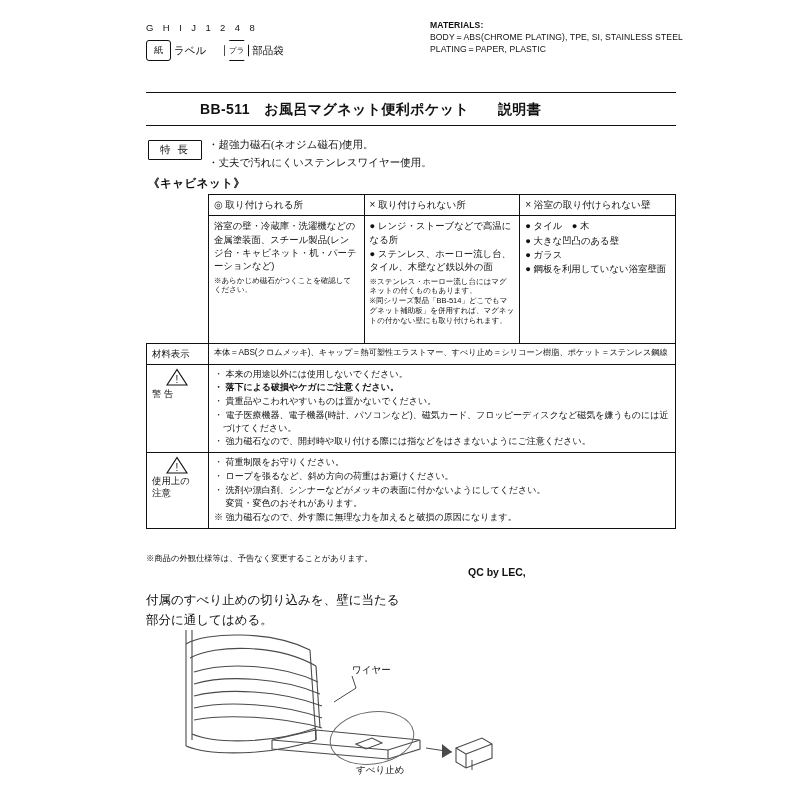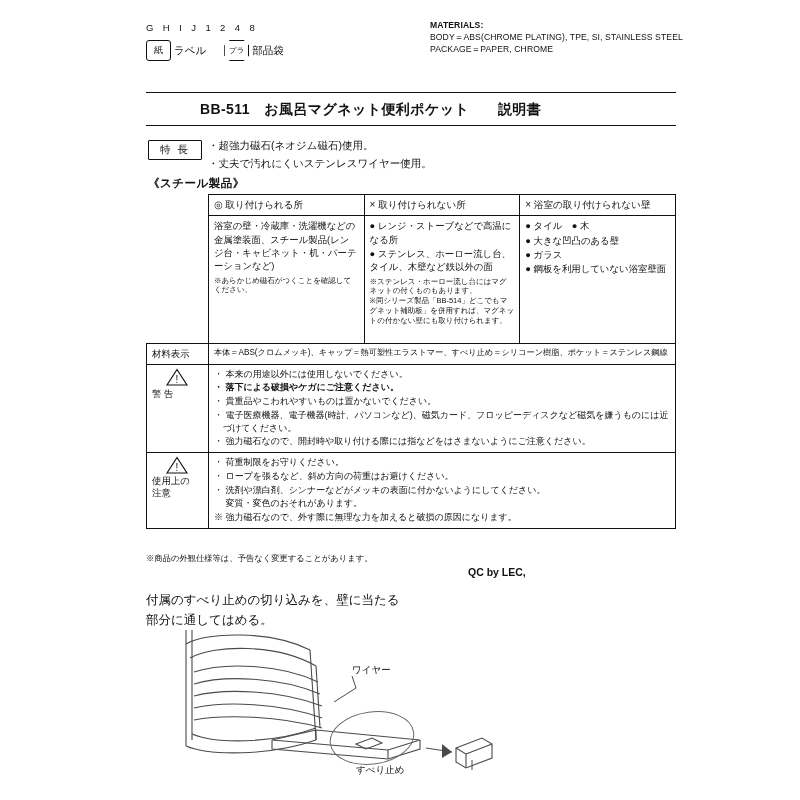--- a/index.html
+++ b/index.html
@@ -65,21 +65,21 @@
   }
   .pill {
     position:absolute; left:2px; top:4px;
     width:54px; height:20px;
     border:1px solid #111; border-radius:1px;
     font-size:10.5px; display:flex; align-items:center; justify-content:center;
     letter-spacing:2px; color:#111;
   }
   .feature-lines {
     position:absolute; left:62px; top:0px;
-    font-size:10.5px; line-height:18px; color:#111;
+    font-size:10.5px; line-height:18px; color:#111;font-family:Liberation Serif, serif;
   }
 
   
   .mag-head {
     position:absolute; left:148px; top:176px;
     font-size:11.5px; font-weight:bold; color:#111; letter-spacing:0.5px;
   }
 
   
   table.main {
@@ -153,37 +153,37 @@
       </div>
       <div class="mark">
         <span class="glyph oct" style="font-size:7.5px;">プラ</span>
         <span class="mlabel">部品袋</span>
       </div>
     </div>
 
     <div class="materials">
       <div class="mtitle">MATERIALS:</div>
       <div>BODY＝ABS(CHROME PLATING), TPE, SI, STAINLESS STEEL</div>
-      <div>PACKAGE＝PAPER, CHROME</div>
+      <div>PLATING＝PAPER, PLASTIC</div>
     </div>
   </div>
 
   <div class="title-wrap">
     <div class="title">BB-511　お風呂マグネット便利ポケット　　説明書</div>
   </div>
 
   <div class="feature">
     <div class="pill">特 長</div>
     <div class="feature-lines">
       <div>・超強力磁石(ネオジム磁石)使用。</div>
       <div>・丈夫で汚れにくいステンレスワイヤー使用。</div>
     </div>
   </div>
 
-  <div class="mag-head">《スチール製品》</div>
+  <div class="mag-head">《キャビネット》</div>
 
   <table class="main">
     <colgroup>
       <col style="width:62px;">
       <col style="width:156px;">
       <col style="width:156px;">
       <col style="width:156px;">
     </colgroup>
     <tbody>
         <tr>

